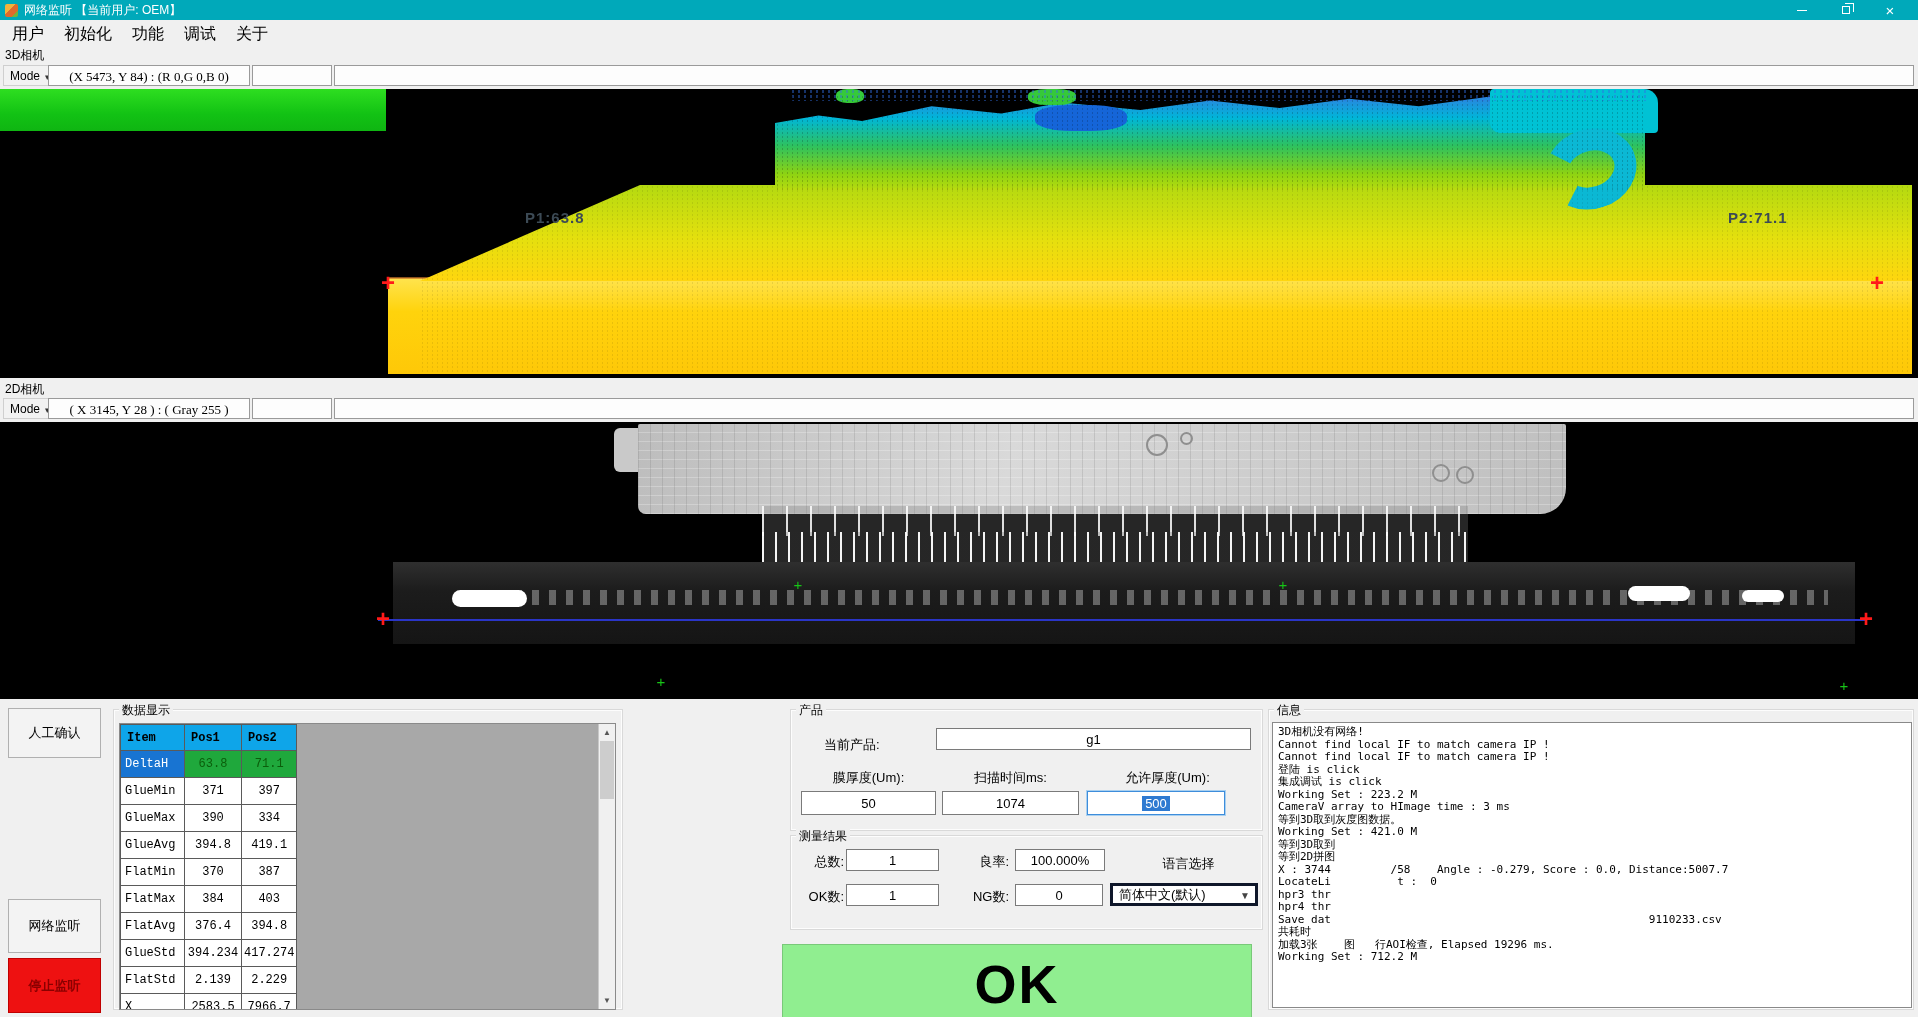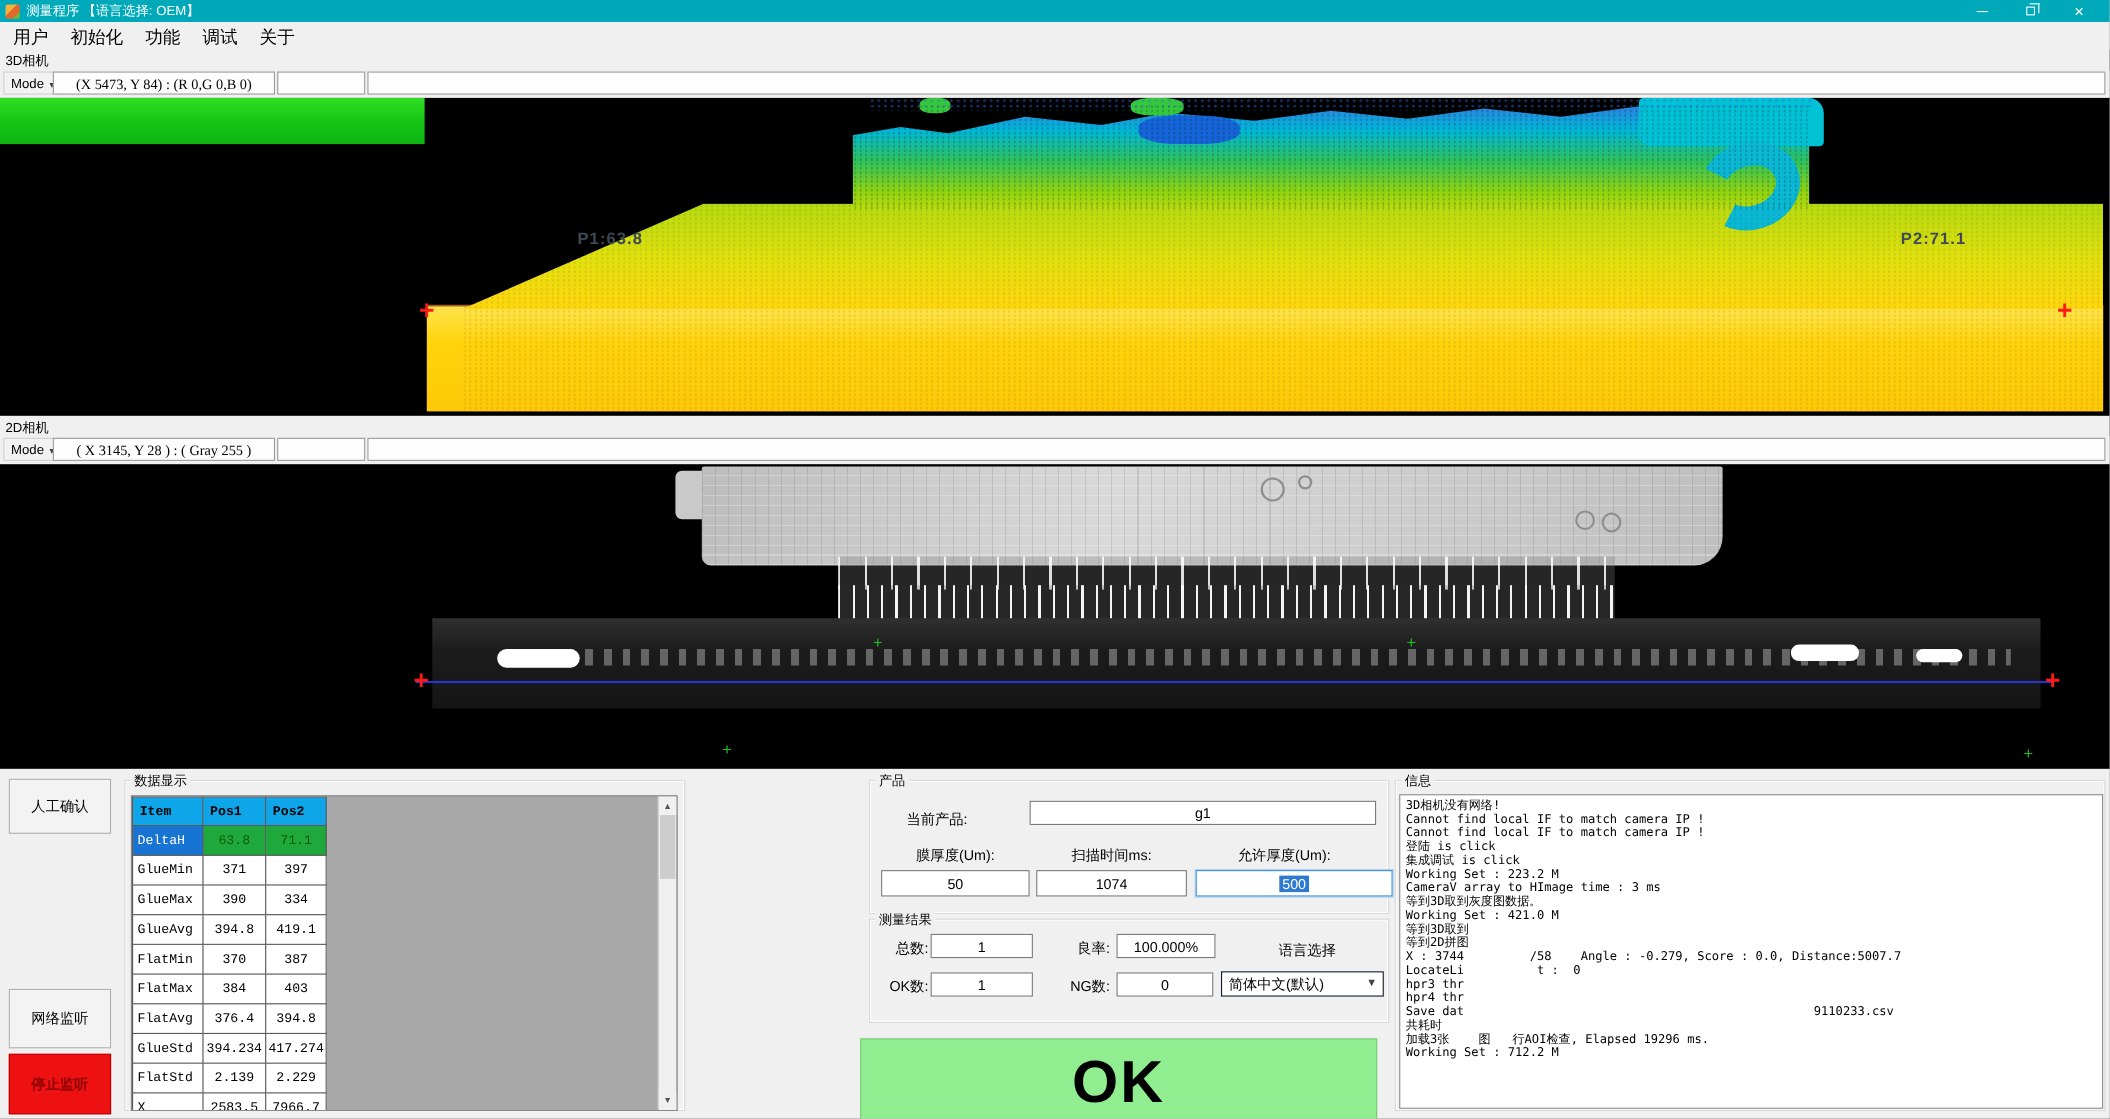--- a/index.html
+++ b/index.html
@@ -115,41 +115,41 @@
         text-align:center;line-height:17px;}
   .sthumb{position:absolute;left:1px;top:17px;width:14px;height:58px;background:#cdcdcd;}
 
   .flabel{position:absolute;font-size:13px;}
   .flabel.center{text-align:center;}
   .flabel.right{text-align:right;}
   .field{position:absolute;background:#fff;border:1px solid #7a7a7a;font-size:13px;
          display:flex;align-items:center;justify-content:center;}
   .field.focus{border:1px solid #3e8ddb;box-shadow:0 0 0 1px #a9d0f0;}
   .selhl{background:#2e7ad1;color:#fff;padding:0 3px;}
-  .combo{position:absolute;background:#fff;border:1px solid #0f172a;font-size:13px;
+  .combo{position:absolute;background:#fff;border:3px solid #0f172a;font-size:13px;
          display:flex;align-items:center;padding-left:6px;}
   .combo .chev{position:absolute;right:5px;top:4px;font-size:10px;color:#444;}
 
   .banner{position:absolute;background:#90ee90;border:1px solid #79c979;
           display:flex;align-items:center;justify-content:center;
           font-size:54px;font-weight:bold;letter-spacing:2px;}
 
   .logbox{position:absolute;background:#fff;border:1px solid #898989;overflow:hidden;
           font-family:"DejaVu Sans Mono",monospace;font-size:11px;line-height:12.5px;
           padding:3px 0 0 5px;white-space:pre;}
   .logline{height:12.5px;}
 </style>
 </head>
 <body>
 
 <div class="root">
 
   <div class="titlebar">
     <div class="app-icon"></div>
-    <span class="title-text">测量程序 【语言选择: OEM】</span>
+    <span class="title-text">网络监听 【当前用户: OEM】</span>
     <div class="win-controls">
       <div class="winbtn">
           <div class="glyph-min"></div>
         </div>
       <div class="winbtn">
           <div class="glyph-max"></div>
         </div>
       <div class="winbtn">
           <span class="glyph-close">×</span>
         </div>
@@ -299,21 +299,21 @@
 
     <div class="group" style="left:790px;top:10px;width:473px;height:122px;">
       <span class="gtitle">产品</span>
       <span class="flabel" style="left:33px;top:26px;">当前产品:</span>
       <div class="field" style="left:145px;top:18px;width:315px;height:22px;">g1</div>
       <span class="flabel center" style="left:10px;top:59px;width:135px;">膜厚度(Um):</span>
       <span class="flabel center" style="left:151px;top:59px;width:137px;">扫描时间ms:</span>
       <span class="flabel center" style="left:296px;top:59px;width:161px;">允许厚度(Um):</span>
       <div class="field" style="left:10px;top:81px;width:135px;height:24px;">50</div>
       <div class="field" style="left:151px;top:81px;width:137px;height:24px;">1074</div>
-      <div class="field focus" style="left:296px;top:81px;width:179px;height:24px;">
+      <div class="field focus" style="left:296px;top:81px;width:138px;height:24px;">
           <span class="selhl">500</span>
         </div>
     </div>
 
     <div class="group" style="left:790px;top:136px;width:473px;height:95px;">
       <span class="gtitle">测量结果</span>
       <span class="flabel right" style="left:5px;top:17px;width:48px;">总数:</span>
       <div class="field" style="left:55px;top:13px;width:93px;height:22px;">1</div>
       <span class="flabel right" style="left:160px;top:17px;width:58px;">良率:</span>
       <div class="field" style="left:224px;top:13px;width:90px;height:22px;">100.000%</div>

